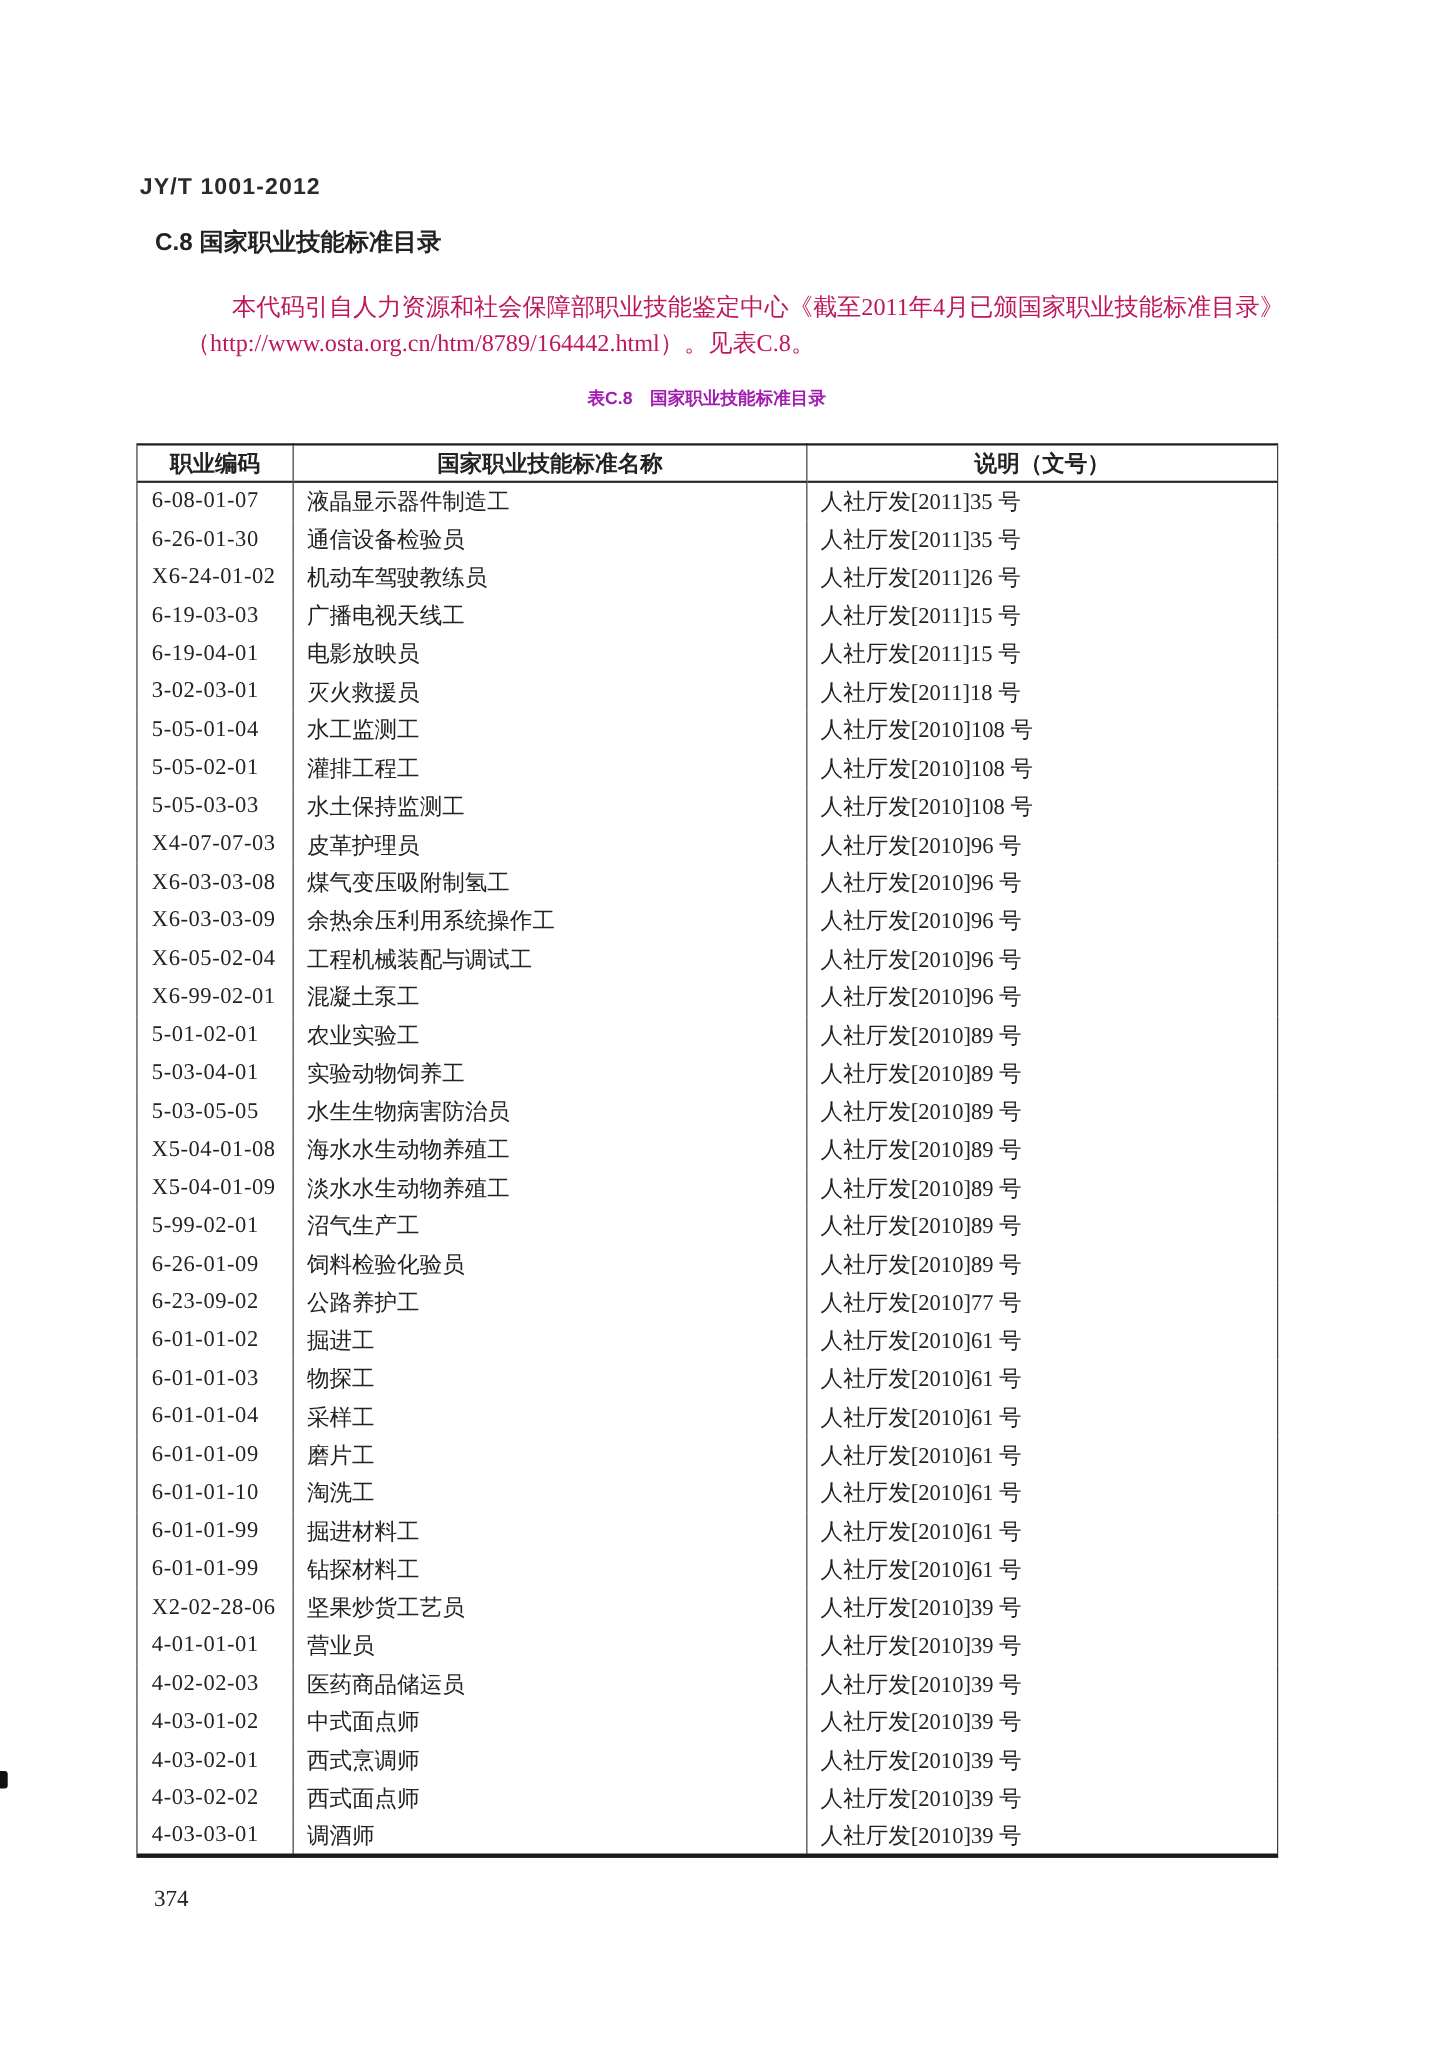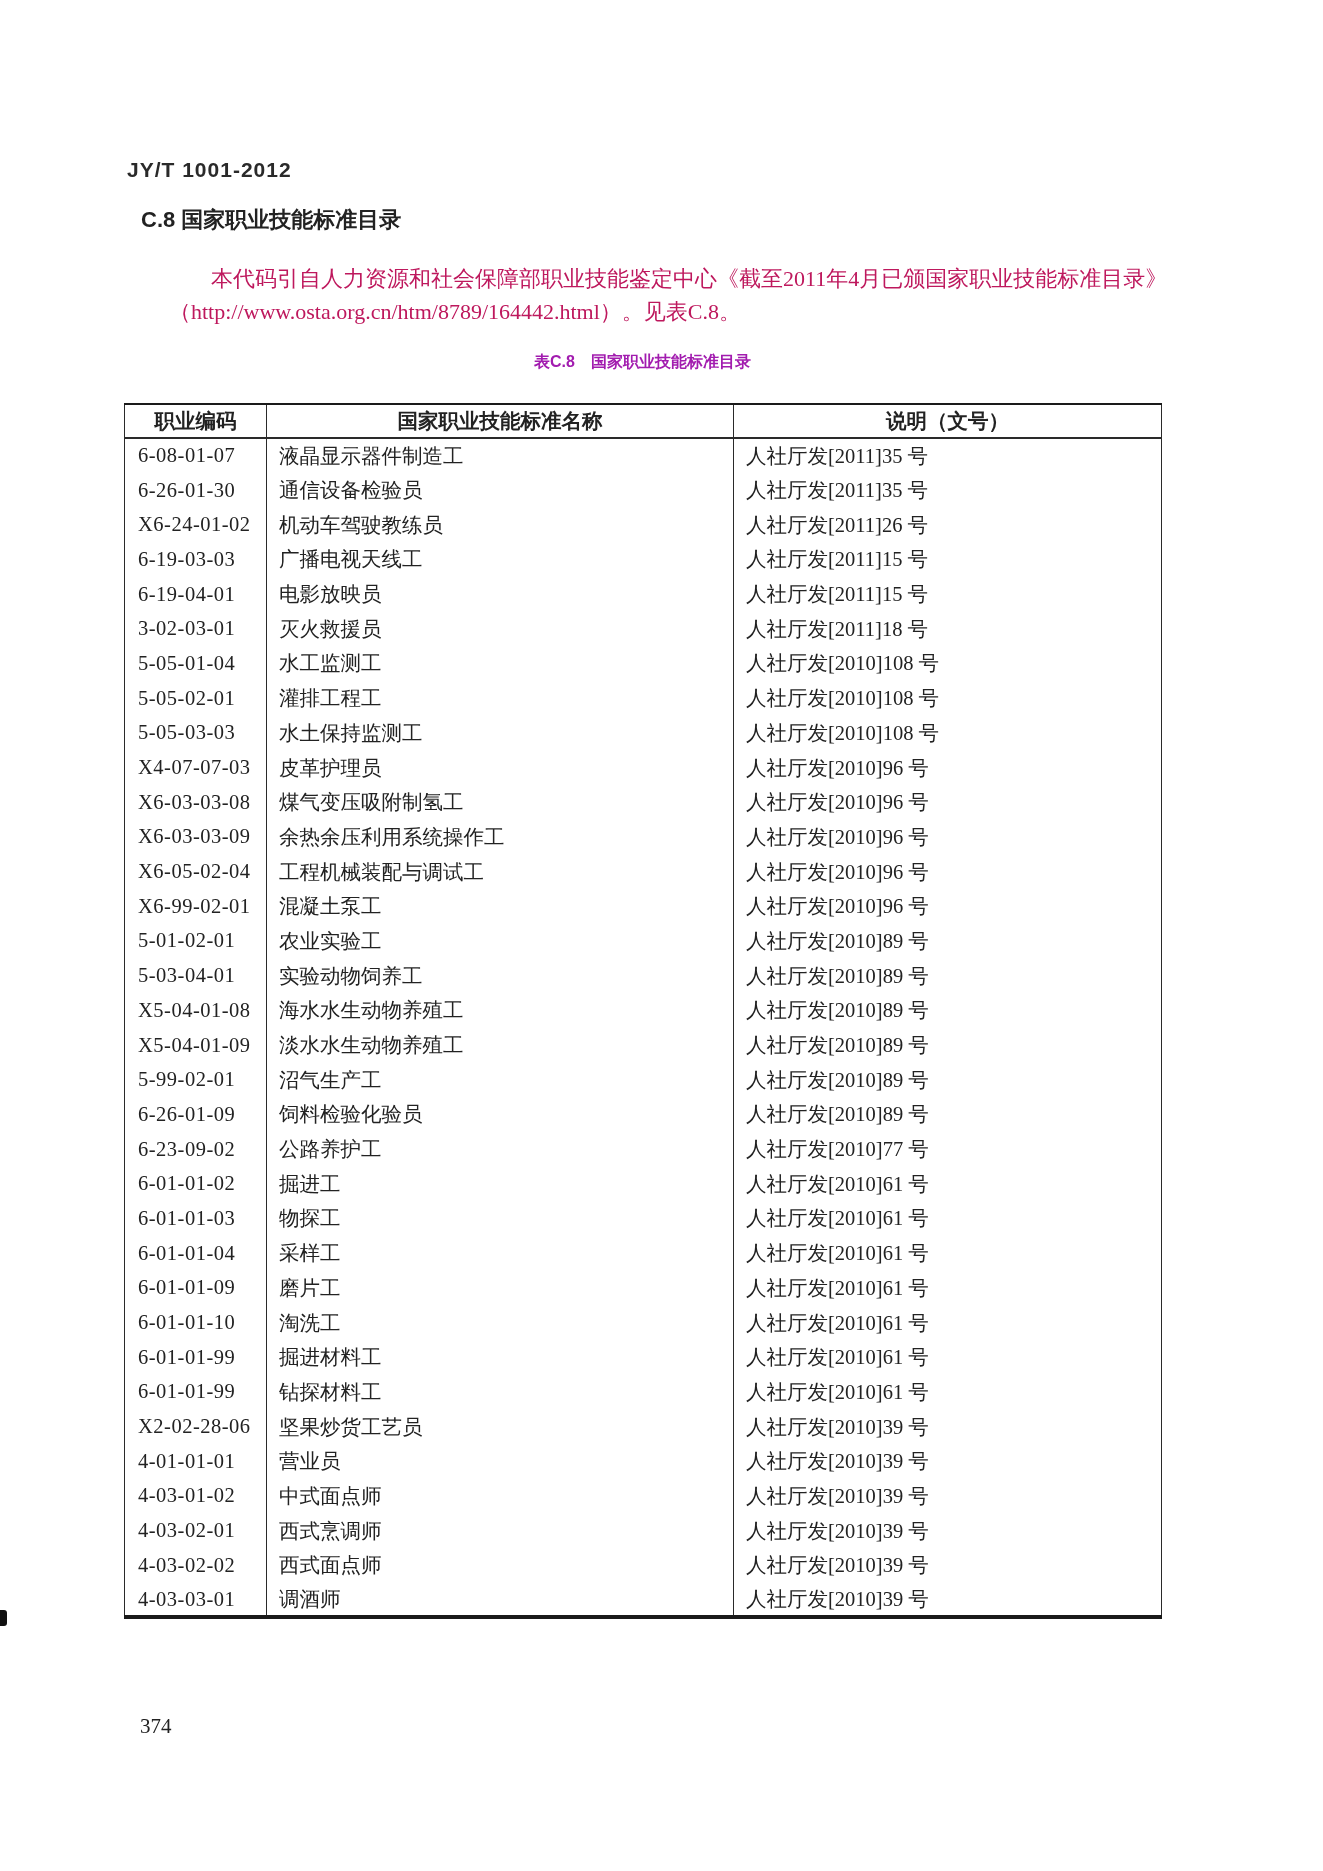--- a/index.html
+++ b/index.html
@@ -208,20 +208,25 @@
           <td class="col-code sep">5-01-02-01</td>
           <td class="col-name sep">农业实验工</td>
           <td class="col-note">人社厅发[2010]89 号</td>
         </tr>
         <tr>
           <td class="col-code sep">5-03-04-01</td>
           <td class="col-name sep">实验动物饲养工</td>
           <td class="col-note">人社厅发[2010]89 号</td>
         </tr>
         <tr>
+          <td class="col-code sep">5-03-05-05</td>
+          <td class="col-name sep">水生生物病害防治员</td>
+          <td class="col-note">人社厅发[2010]89 号</td>
+        </tr>
+        <tr>
           <td class="col-code sep">X5-04-01-08</td>
           <td class="col-name sep">海水水生动物养殖工</td>
           <td class="col-note">人社厅发[2010]89 号</td>
         </tr>
         <tr>
           <td class="col-code sep">X5-04-01-09</td>
           <td class="col-name sep">淡水水生动物养殖工</td>
           <td class="col-note">人社厅发[2010]89 号</td>
         </tr>
         <tr>
@@ -275,20 +280,25 @@
           <td class="col-note">人社厅发[2010]61 号</td>
         </tr>
         <tr>
           <td class="col-code sep">X2-02-28-06</td>
           <td class="col-name sep">坚果炒货工艺员</td>
           <td class="col-note">人社厅发[2010]39 号</td>
         </tr>
         <tr>
           <td class="col-code sep">4-01-01-01</td>
           <td class="col-name sep">营业员</td>
+          <td class="col-note">人社厅发[2010]39 号</td>
+        </tr>
+        <tr>
+          <td class="col-code sep">4-02-02-03</td>
+          <td class="col-name sep">医药商品储运员</td>
           <td class="col-note">人社厅发[2010]39 号</td>
         </tr>
         <tr>
           <td class="col-code sep">4-03-01-02</td>
           <td class="col-name sep">中式面点师</td>
           <td class="col-note">人社厅发[2010]39 号</td>
         </tr>
         <tr>
           <td class="col-code sep">4-03-02-01</td>
           <td class="col-name sep">西式烹调师</td>

